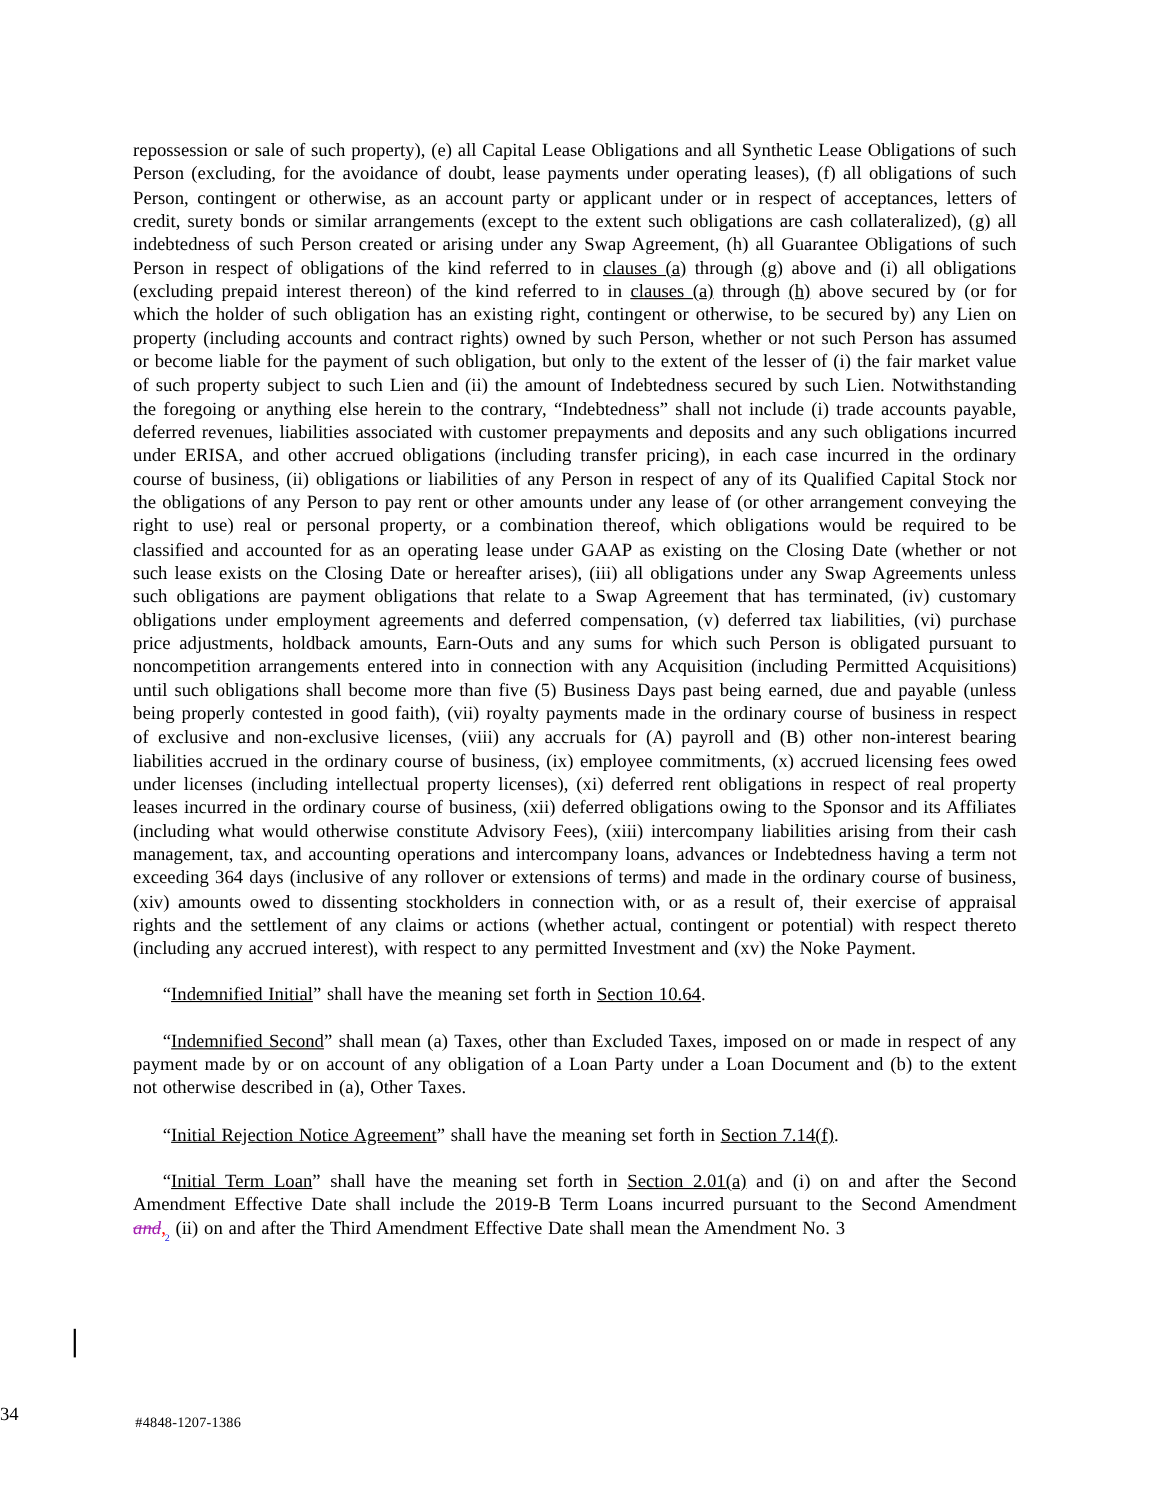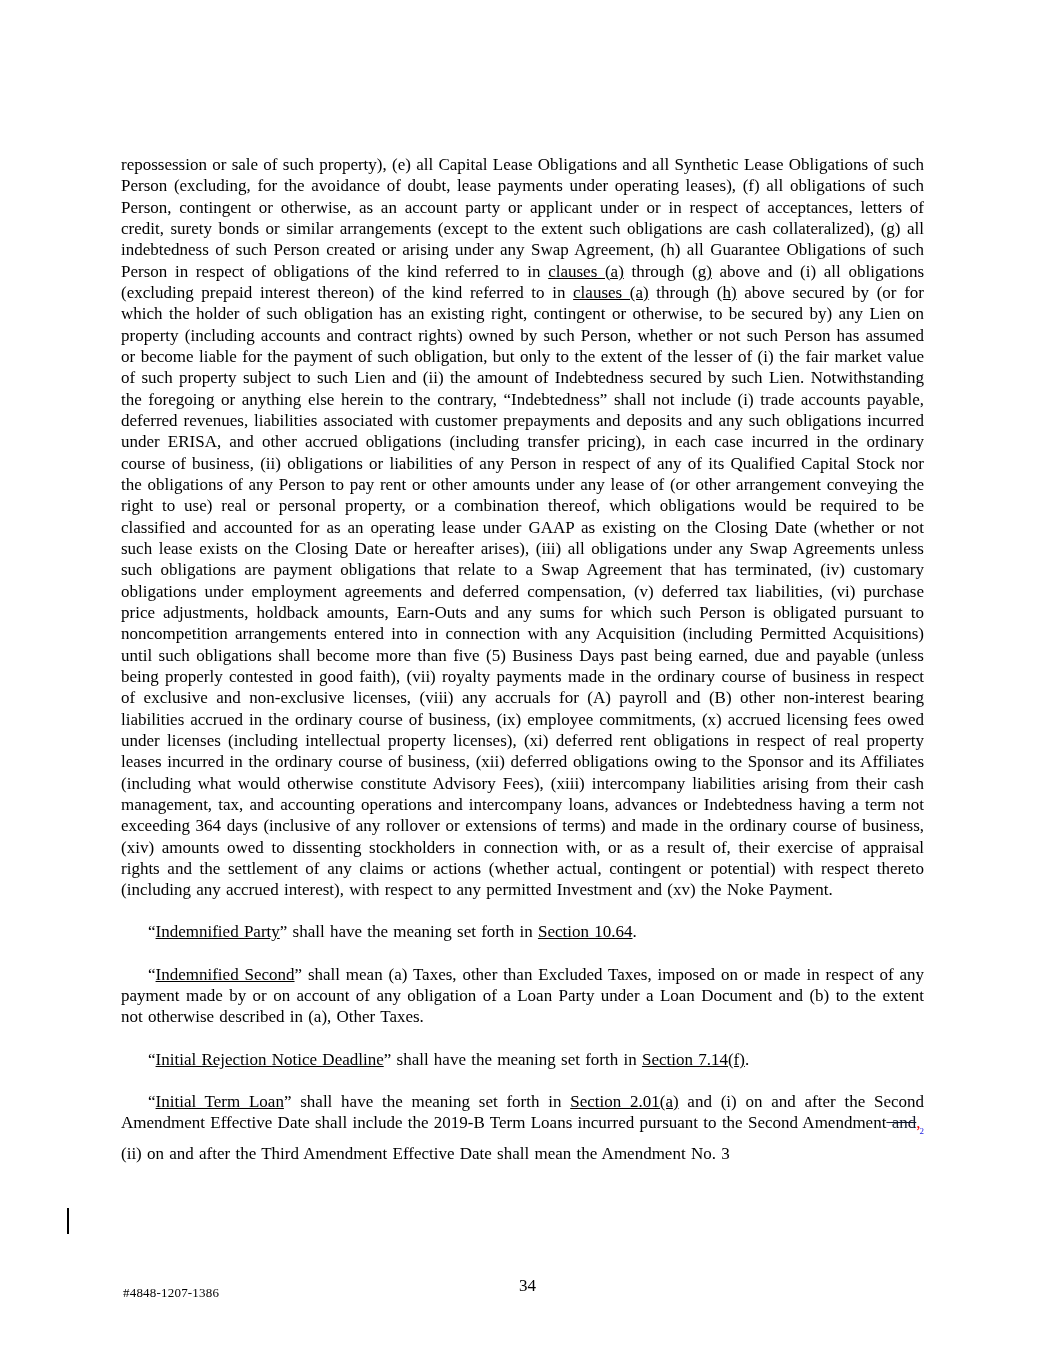--- a/index.html
+++ b/index.html
@@ -14,38 +14,38 @@
     background: #ffffff;
     font-family: "Liberation Serif", serif;
     color: #000000;
     overflow: hidden;
   }
   .doc-body {
     position: absolute;
     left: 121px;
     top: 126px;
     width: 803px;
-    margin-top: 28px;
   }
   p.para {
     margin: 0 0 21px 0;
     font-size: 17px;
     line-height: 21.33px;
     text-align: justify;
     word-spacing: 1px;
   }
   p.para.indent {
     text-indent: 27px;
   }
   span.seg-u {
     text-decoration: underline;
   }
   span.seg-del {
-    color: #0f172a;
+    color: #a21caf;
     text-decoration: line-through;
+    font-style: italic;
   }
   span.seg-red {
     color: #ff0000;
   }
   span.seg-sub {
     color: #2020e0;
     font-size: 9px;
     vertical-align: -6px;
     letter-spacing: 0;
     margin-left: -1px;
@@ -64,36 +64,36 @@
     top: 1285px;
     font-size: 13px;
     letter-spacing: 0.2px;
     text-align: right;
   }
   .footer-page-number {
     position: absolute;
     left: 0;
     top: 1276px;
     width: 1055px;
-    text-align: center;
+    text-align: left;
     font-size: 17px;
   }
 </style>
 </head>
 <body>
 
 <div class="page">
 
   <div class="change-bar"></div>
 
   <div class="doc-body">
       <p class="para"><span>repossession or sale of such property), (e) all Capital Lease Obligations and all Synthetic Lease Obligations of such Person (excluding, for the avoidance of doubt, lease payments under operating leases), (f) all obligations of such Person, contingent or otherwise, as an account party or applicant under or in respect of acceptances, letters of credit, surety bonds or similar arrangements (except to the extent such obligations are cash collateralized), (g) all indebtedness of such Person created or arising under any Swap Agreement, (h) all Guarantee Obligations of such Person in respect of obligations of the kind referred to in </span><span class="seg-u">clauses (a)</span><span> through </span><span class="seg-u">(g)</span><span> above and (i) all obligations (excluding prepaid interest thereon) of the kind referred to in </span><span class="seg-u">clauses (a)</span><span> through </span><span class="seg-u">(h)</span><span> above secured by (or for which the holder of such obligation has an existing right, contingent or otherwise, to be secured by) any Lien on property (including accounts and contract rights) owned by such Person, whether or not such Person has assumed or become liable for the payment of such obligation, but only to the extent of the lesser of (i) the fair market value of such property subject to such Lien and (ii) the amount of Indebtedness secured by such Lien.  Notwithstanding the foregoing or anything else herein to the contrary, “Indebtedness” shall not include (i) trade accounts payable, deferred revenues, liabilities associated with customer prepayments and deposits and any such obligations incurred under ERISA, and other accrued obligations (including transfer pricing), in each case incurred in the ordinary course of business, (ii) obligations or liabilities of any Person in respect of any of its Qualified Capital Stock nor the obligations of any Person to pay rent or other amounts under any lease of (or other arrangement conveying the right to use) real or personal property, or a combination thereof, which obligations would be required to be classified and accounted for as an operating lease under GAAP as existing on the Closing Date (whether or not such lease exists on the Closing Date or hereafter arises), (iii) all obligations under any Swap Agreements unless such obligations are payment obligations that relate to a Swap Agreement that has terminated, (iv) customary obligations under employment agreements and deferred compensation, (v) deferred tax liabilities, (vi) purchase price adjustments, holdback amounts, Earn-Outs and any sums for which such Person is obligated pursuant to noncompetition arrangements entered into in connection with any Acquisition (including Permitted Acquisitions) until such obligations shall become more than five (5) Business Days past being earned, due and payable (unless being properly contested in good faith), (vii) royalty payments made in the ordinary course of business in respect of exclusive and non-exclusive licenses, (viii) any accruals for (A) payroll and (B) other non-interest bearing liabilities accrued in the ordinary course of business, (ix) employee commitments, (x) accrued licensing fees owed under licenses (including intellectual property licenses), (xi) deferred rent obligations in respect of real property leases incurred in the ordinary course of business, (xii) deferred obligations owing to the Sponsor and its Affiliates (including what would otherwise constitute Advisory Fees), (xiii) intercompany liabilities arising from their cash management, tax, and accounting operations and intercompany loans, advances or Indebtedness having a term not exceeding 364 days (inclusive of any rollover or extensions of terms) and made in the ordinary course of business, (xiv) amounts owed to dissenting stockholders in connection with, or as a result of, their exercise of appraisal rights and the settlement of any claims or actions (whether actual, contingent or potential) with respect thereto (including any accrued interest), with respect to any permitted Investment and (xv) the Noke Payment.</span></p>
-      <p class="para indent"><span>“</span><span class="seg-u">Indemnified Party</span><span>” shall have the meaning set forth in </span><span class="seg-u">Section 10.64</span><span>.</span></p>
+      <p class="para indent"><span>“</span><span class="seg-u">Indemnified Initial</span><span>” shall have the meaning set forth in </span><span class="seg-u">Section 10.64</span><span>.</span></p>
       <p class="para indent"><span>“</span><span class="seg-u">Indemnified Second</span><span>” shall mean (a) Taxes, other than Excluded Taxes, imposed on or made in respect of any payment made by or on account of any obligation of a Loan Party under a Loan Document and (b) to the extent not otherwise described in (a), Other Taxes.</span></p>
-      <p class="para indent"><span>“</span><span class="seg-u">Initial Rejection Notice Deadline</span><span>” shall have the meaning set forth in </span><span class="seg-u">Section 7.14(f)</span><span>.</span></p>
+      <p class="para indent"><span>“</span><span class="seg-u">Initial Rejection Notice Agreement</span><span>” shall have the meaning set forth in </span><span class="seg-u">Section 7.14(f)</span><span>.</span></p>
       <p class="para indent"><span>“</span><span class="seg-u">Initial Term Loan</span><span>” shall have the meaning set forth in </span><span class="seg-u">Section 2.01(a)</span><span> and (i) on and after the Second Amendment Effective Date shall include the 2019-B Term Loans incurred pursuant to the Second Amendment</span><span class="seg-del"> and</span><span class="seg-red">,</span><span class="seg-sub">2</span><span> (ii) on and after the Third Amendment Effective Date shall mean the Amendment No. 3</span></p>
     </div>
 
   <div class="footer-doc-number">#4848-1207-1386</div>
 
   <div class="footer-page-number">34</div>
 
 </div>
 
 </body></html>

